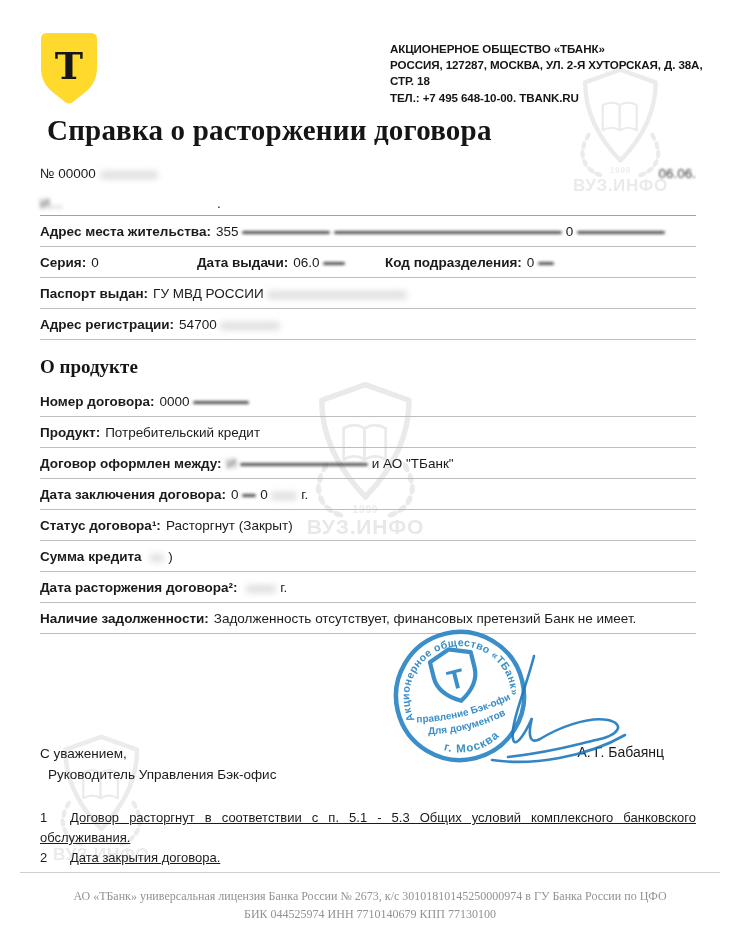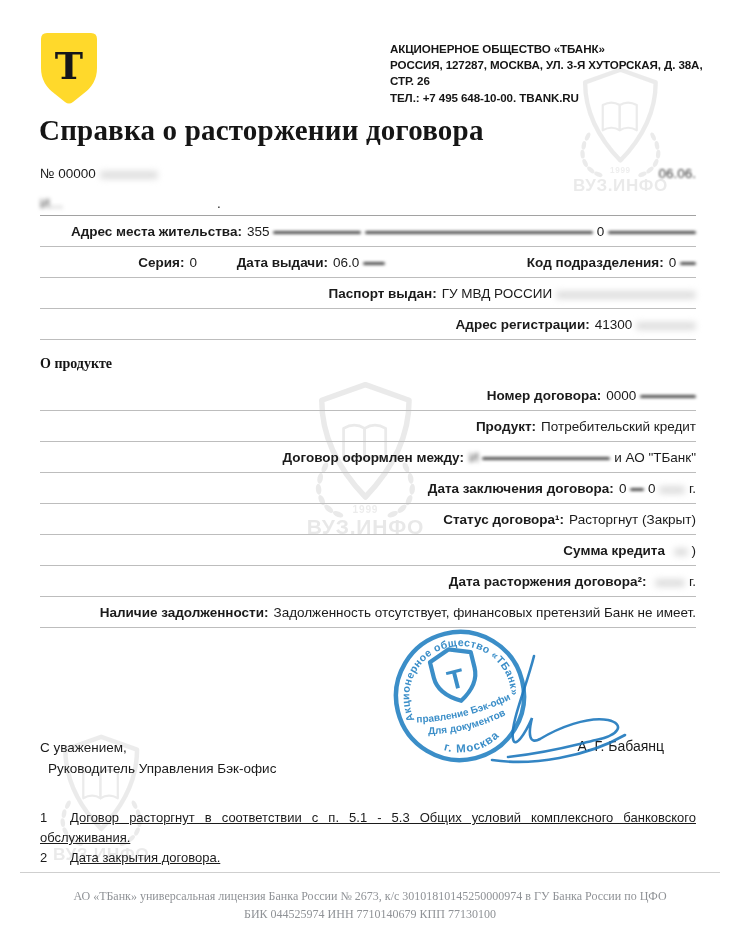--- a/index.html
+++ b/index.html
@@ -12,38 +12,38 @@
   .content { position:relative; z-index:1; }
   .wm-label { font-family:"Liberation Sans",sans-serif; font-weight:bold; letter-spacing:1px; }
   
   .logo { position:absolute; left:40px; top:32px; }
   .bank-block {
     position:absolute; left:390px; top:41px; width:330px;
     font-weight:700; font-size:11.6px; line-height:1.4; letter-spacing:-0.1px; color:#161616;
   }
   
   .doc-title {
-    position:absolute; left:39px; top:114px;
+    position:absolute; left:47px; top:114px;
     font-family:"Liberation Serif","DejaVu Serif",serif; font-weight:600;
     font-size:29px; letter-spacing:0.2px; color:#151515;
   }
   .meta-row {
     position:absolute; left:40px; right:44px; top:166px;
     display:flex; justify-content:space-between; font-size:13.5px;align-items:flex-end;
   }
   
   .body-flow { position:absolute; left:40px; right:44px; top:194px; font-size:13.5px; }
-  .frow { border-bottom:1px solid #bdbdbd; padding:6px 0 5px; line-height:19px;text-align:right; }
+  .frow { border-bottom:1px solid #bdbdbd; padding:6px 0 5px; line-height:19px; }
   .frow .lbl { font-weight:700; margin-right:5px; }
   .name-row { border-bottom:1px solid #a2a2a2; padding:2px 0 4px; }
   .cols { display:flex; }
   .col1 { flex:0 0 157px; } .col2 { flex:0 0 158px; } .col3 { flex:0 0 188px; } .col4 { flex:1; }
   .sec-heading {
     font-family:"Liberation Serif","DejaVu Serif",serif; font-weight:600;
-    font-size:14px; margin:16px 0 8px; color:#151515;
+    font-size:19px; margin:16px 0 8px; color:#151515;
   }
   
   .rb { display:inline-block; height:3px; background:#4d4d4d; filter:blur(1.7px);
         vertical-align:2px; border-radius:2px; }
   .rb-light { display:inline-block; height:8px; background:#dedede; filter:blur(3px);
         vertical-align:-1px; border-radius:3px; }
   .blurtxt { filter:blur(2.2px); color:#3a3a3a; }
   .blurtxt-light { filter:blur(1.3px); color:#3f3f3f; }
   
   .sig-block { position:relative; margin-top:96px; height:120px; font-size:13.5px; }
@@ -114,21 +114,21 @@
 
     <div class="logo">
       <svg width="58" height="74" viewBox="0 0 58 74">
         <path d="M7 1 H51 Q57 1 57 7 V36 Q57 52 43 62 L33 70 Q29 73 25 70 L15 62 Q1 52 1 36 V7 Q1 1 7 1 Z" fill="#ffd92b"></path>
         <text x="29" y="47" text-anchor="middle" font-family="DejaVu Serif, serif" font-weight="bold" font-size="38" fill="#15161a">Т</text>
       </svg>
     </div>
 
     <div class="bank-block">
       <div>АКЦИОНЕРНОЕ ОБЩЕСТВО «ТБАНК»</div>
-      <div>РОССИЯ, 127287, МОСКВА, УЛ. 3-Я ХУТОРСКАЯ, Д. 38А, СТР. 26</div>
+      <div>РОССИЯ, 127287, МОСКВА, УЛ. 2-Я ХУТОРСКАЯ, Д. 38А, СТР. 18</div>
       <div>ТЕЛ.: +7 495 648-10-00.  TBANK.RU</div>
     </div>
 
     <div class="doc-title">Справка о расторжении договора</div>
 
     <div class="meta-row">
       <span>
         <span>№ 00000</span>
         <span class="rb-light" style="width:58px"></span>
       </span>
@@ -163,21 +163,21 @@
           <span class="rb" style="width:16px"></span>
         </span>
       </div>
 
       <div class="frow">
         <span class="lbl">Паспорт выдан:</span><span>ГУ МВД РОССИИ</span>
         <span class="rb-light" style="width:140px"></span>
       </div>
 
       <div class="frow">
-        <span class="lbl">Адрес регистрации:</span><span>41300</span>
+        <span class="lbl">Адрес регистрации:</span><span>54700</span>
         <span class="rb-light" style="width:60px"></span>
       </div>
 
       <div class="sec-heading">О продукте</div>
 
       <div class="frow">
         <span class="lbl">Номер договора:</span><span>0000</span>
         <span class="rb" style="width:56px"></span>
       </div>
 

